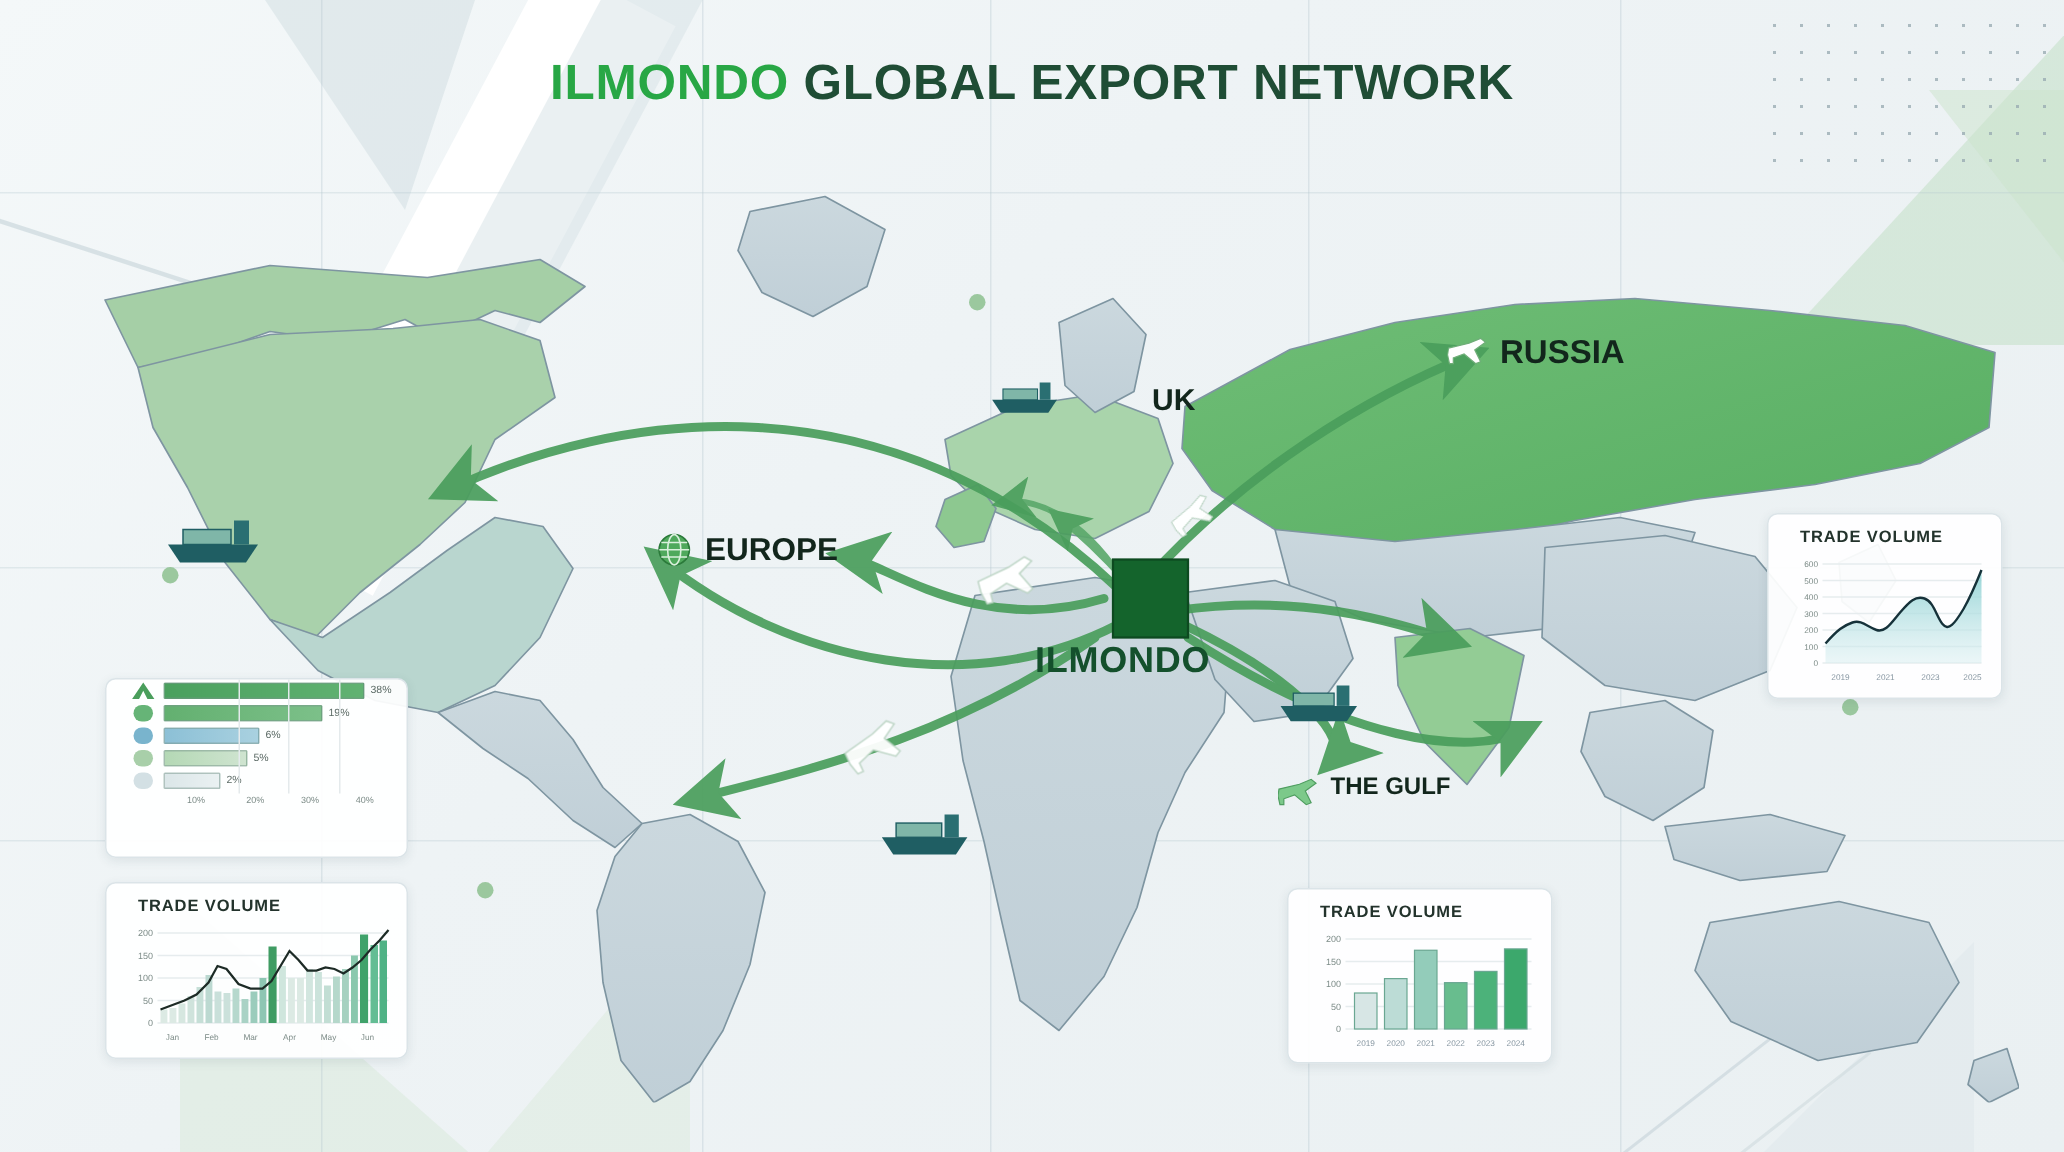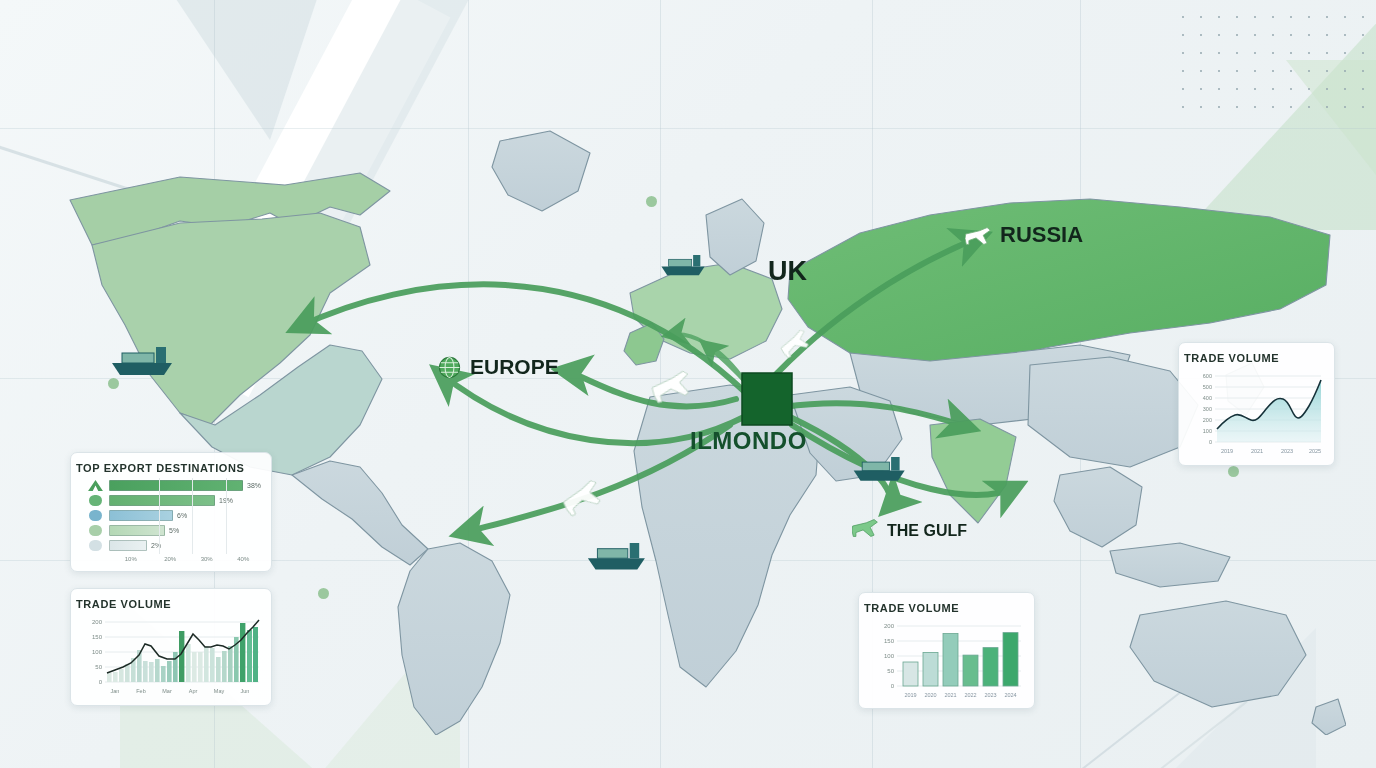--- a/index.html
+++ b/index.html
@@ -51,35 +51,35 @@
   .title{position:absolute;top:36px;left:0;width:1376px;text-align:center;
     font-size:33px;font-weight:bold;letter-spacing:.5px;color:#1f4d35;}
   .title .brand{color:#28a745;}
 
   
   #map{position:absolute;top:95px;left:30px;width:1316px;height:640px;}
   #map svg{width:100%;height:100%;display:block;}
 
   
   .maplabel{position:absolute;font-weight:bold;color:#12261c;white-space:nowrap;
-    display:flex;align-items:flex-end;gap:9px;}
+    display:flex;align-items:flex-start;gap:9px;}
   .lbl-russia{left:965px;top:222px;font-size:22px;}
   .lbl-europe{left:438px;top:355px;font-size:21px;}
-  .lbl-uk{left:768px;top:256px;font-size:27px;}
+  .lbl-uk{left:768px;top:256px;font-size:20px;}
   .lbl-gulf{left:852px;top:516px;font-size:16px;}
   .lbl-hub{left:690px;top:427px;font-size:24px;color:#14502c;letter-spacing:.5px;}
 
   .ico{display:inline-block;line-height:0;}
 
   
   .card{position:absolute;background:rgba(255,255,255,.93);
     border:1px solid #dbe4e8;border-radius:7px;
     box-shadow:0 2px 7px rgba(40,70,80,.10);}
   .card-title{font-size:11px;font-weight:bold;color:#23332c;
-    letter-spacing:.6px;padding:9px 0 4px 5px;}
+    letter-spacing:.6px;padding:9px 0 4px 21px;}
 
   #card-dest{left:70px;top:452px;width:200px;height:118px;}
   #card-vol-bl{left:70px;top:588px;width:200px;height:116px;}
   #card-vol-bc{left:858px;top:592px;width:175px;height:115px;}
   #card-vol-tr{left:1178px;top:342px;width:155px;height:122px;}
 
   .chartbox{position:relative;margin:0 10px 0 12px;}
   .chartbox svg{display:block;}
 
   
@@ -115,20 +115,23 @@
   <div class="deco vline" style="left:1080px;"></div>
   <div class="deco hline" style="top:128px;"></div>
   <div class="deco hline" style="top:378px;"></div>
   <div class="deco hline" style="top:560px;"></div>
 
   <div class="dotmark" style="left:108px;top:378px;"></div>
   <div class="dotmark" style="left:646px;top:196px;"></div>
   <div class="dotmark" style="left:318px;top:588px;"></div>
   <div class="dotmark" style="left:1228px;top:466px;"></div>
 
+  <div class="title">
+    <span class="brand">ILMONDO</span><span> GLOBAL EXPORT NETWORK</span>
+  </div>
 
   <div id="map">
     <svg viewBox="0 0 1316 640" preserveAspectRatio="none">
       <defs>
         <marker id="ah" viewBox="0 0 12 12" refX="8" refY="6" markerWidth="7" markerHeight="7" orient="auto-start-reverse">
           <path d="M0,0 L12,6 L0,12 L3,6 Z" fill="#4a9e5c"></path>
         </marker>
         <linearGradient id="gLand" x1="0" y1="0" x2="0" y2="1">
           <stop offset="0%" stop-color="#cbd8de"></stop>
             <stop offset="100%" stop-color="#c0cfd7"></stop>
@@ -246,21 +249,20 @@
         </svg>
     </span>
     <span>THE GULF</span>
   </div>
 
   <div class="maplabel lbl-hub">
     <span>ILMONDO</span>
   </div>
 
   <div class="card" id="card-dest">
-    <div class="card-title">TOP EXPORT DESTINATIONS</div>
     <div class="chartbox">
       <div style="position:relative;">
 
         <div style="position:absolute;left:26px;top:0;width:150px;height:76px;">
           <div style="position:absolute;left:33%;top:0;width:1px;height:76px;background:#e4eaec;"></div>
           <div style="position:absolute;left:55%;top:0;width:1px;height:76px;background:#e4eaec;"></div>
           <div style="position:absolute;left:78%;top:0;width:1px;height:76px;background:#e4eaec;"></div>
         </div>
 
         <div class="destrow">

